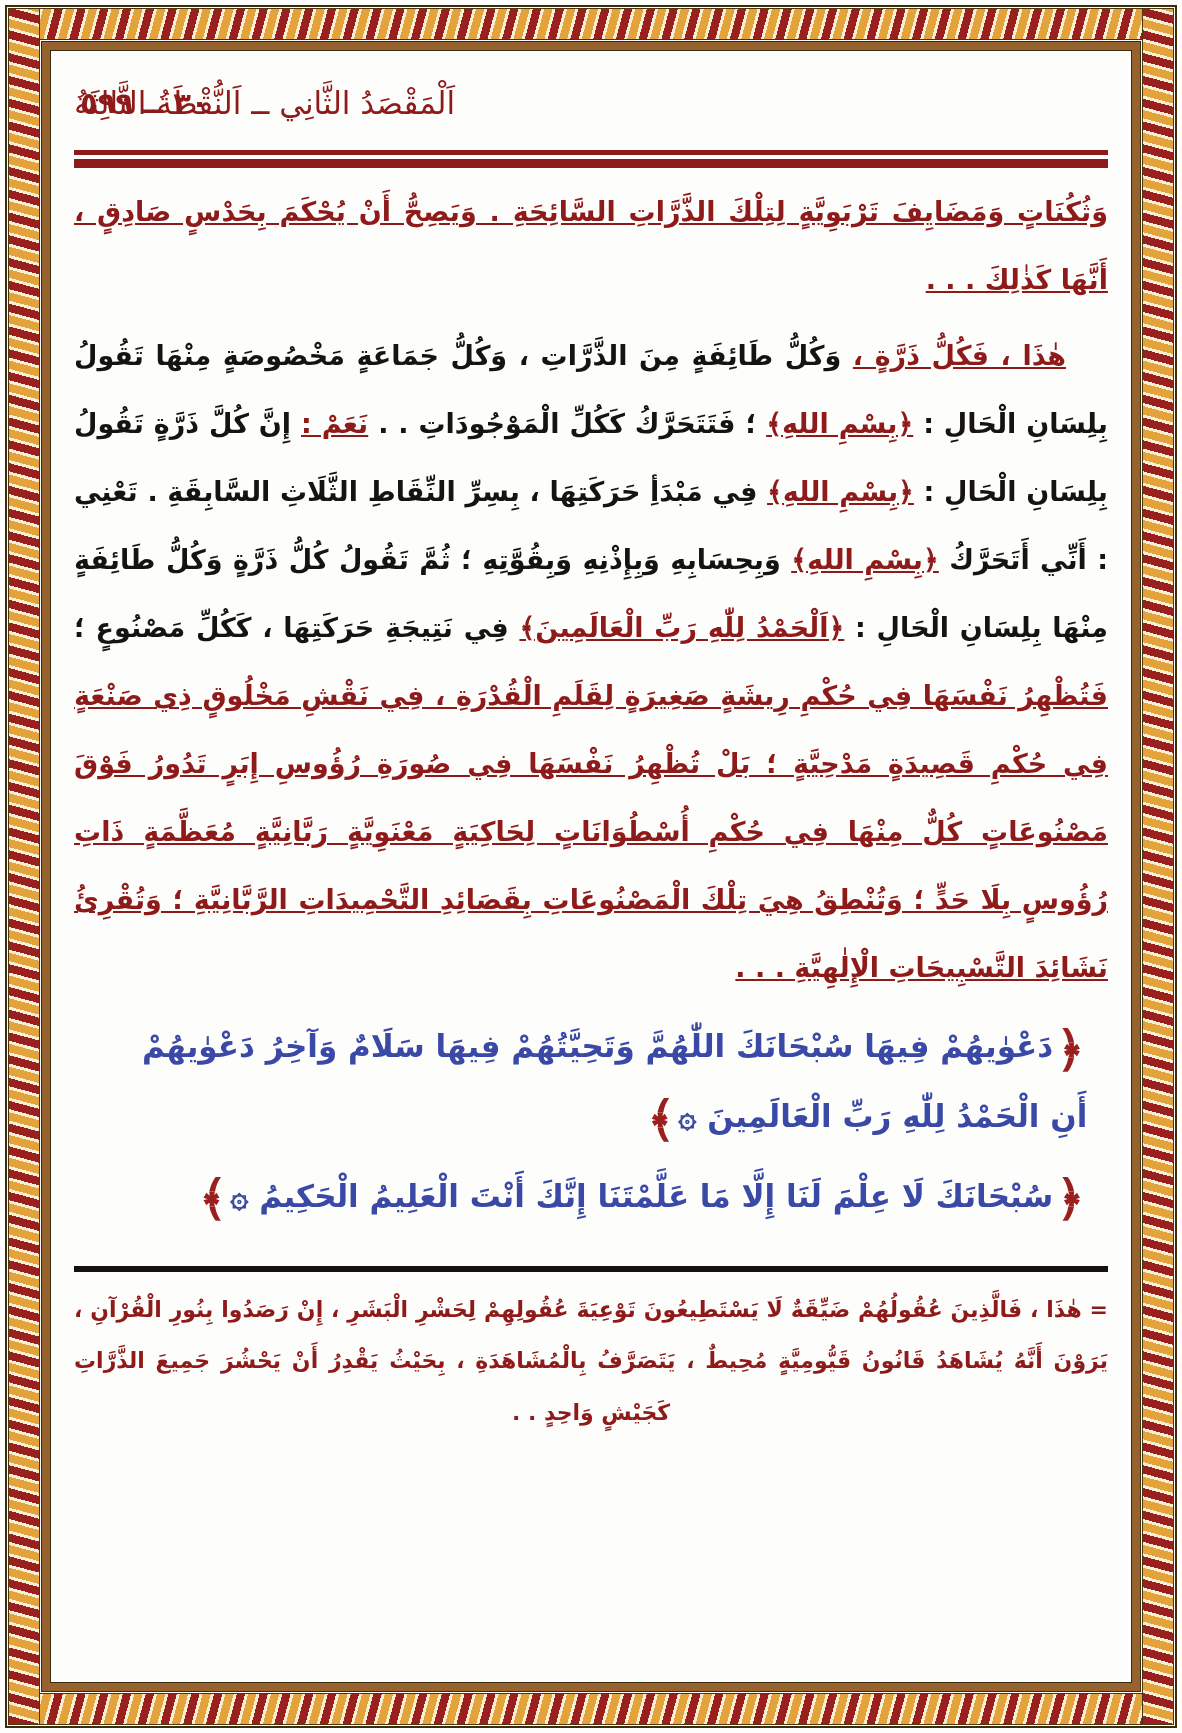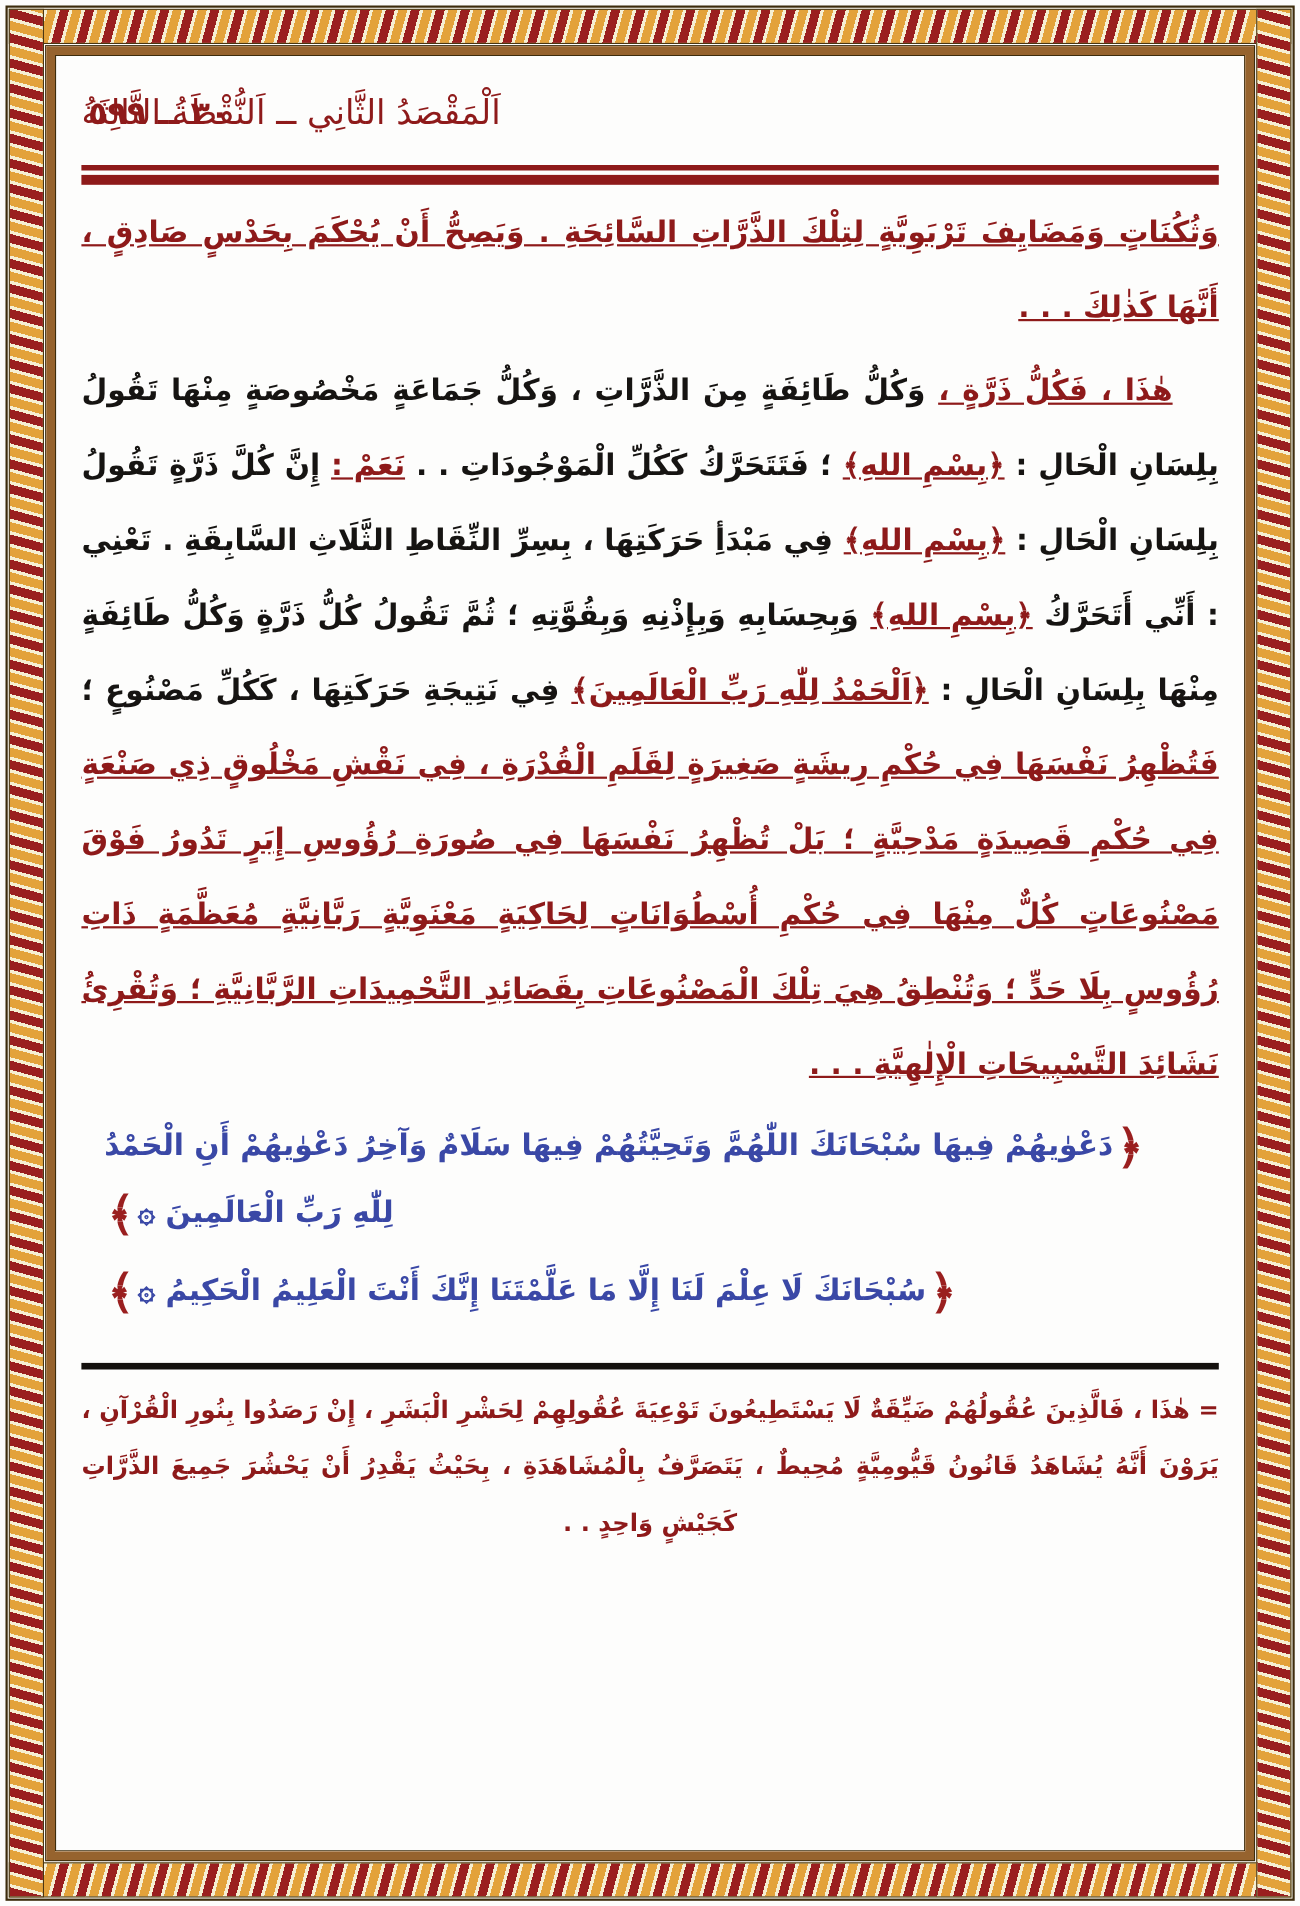--- a/index.html
+++ b/index.html
@@ -54,22 +54,22 @@
     font-size:27px;font-weight:bold;
     line-height:2.52;
     text-align:justify;
     color:#161412;
   }
   .indent{text-indent:42px;}
   .red{color:#8e1a1a;text-decoration:underline;}
   .black{color:#161412;}
   .verse{
     margin:10px auto 0 auto;width:96%;
-    font-size:27px;font-weight:bold;color:#3a48a6;
-    line-height:2.25;text-align:left;
+    font-size:31px;font-weight:bold;color:#3a48a6;
+    line-height:2.25;text-align:right;
   }
   .ornament{
     color:#9a1f1f;font-size:1.55em;font-weight:bold;
     vertical-align:middle;line-height:1;padding:0 3px;
   }
   .foot-sep{height:6px;background:#14110e;margin:34px 0 12px 0;}
   .footnote{
     margin:0;font-size:22px;font-weight:bold;color:#8e1a1a;
     line-height:2.35;text-align:justify;text-align-last:center;
   }

